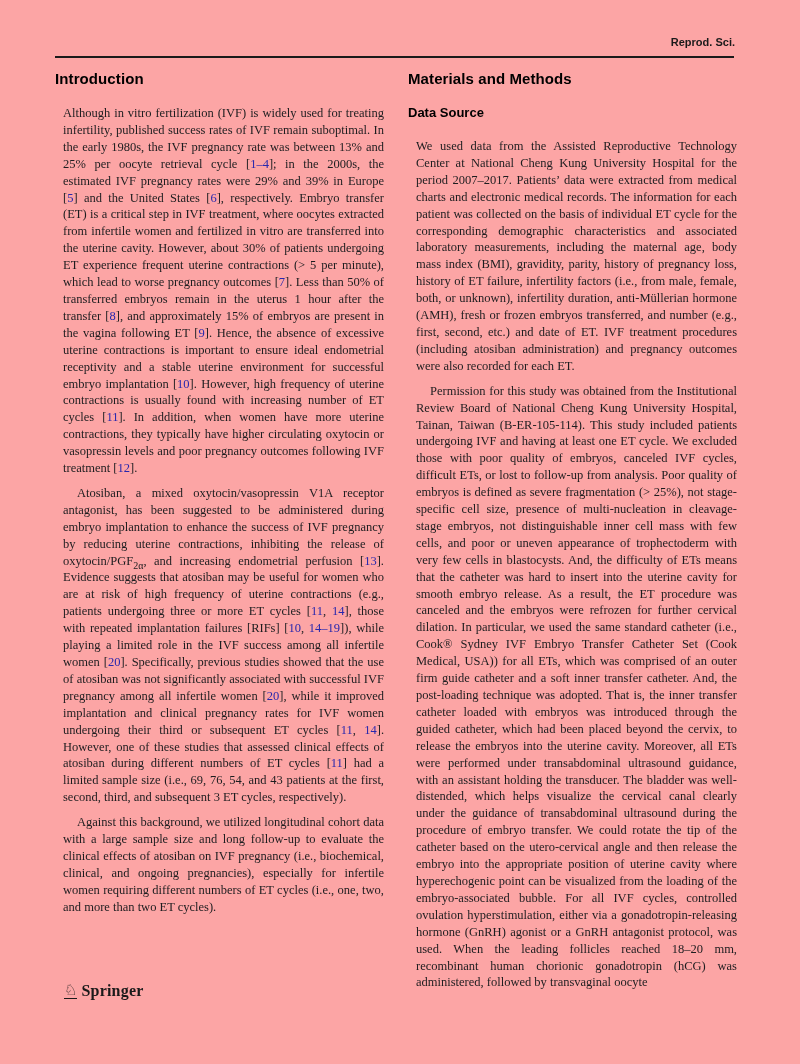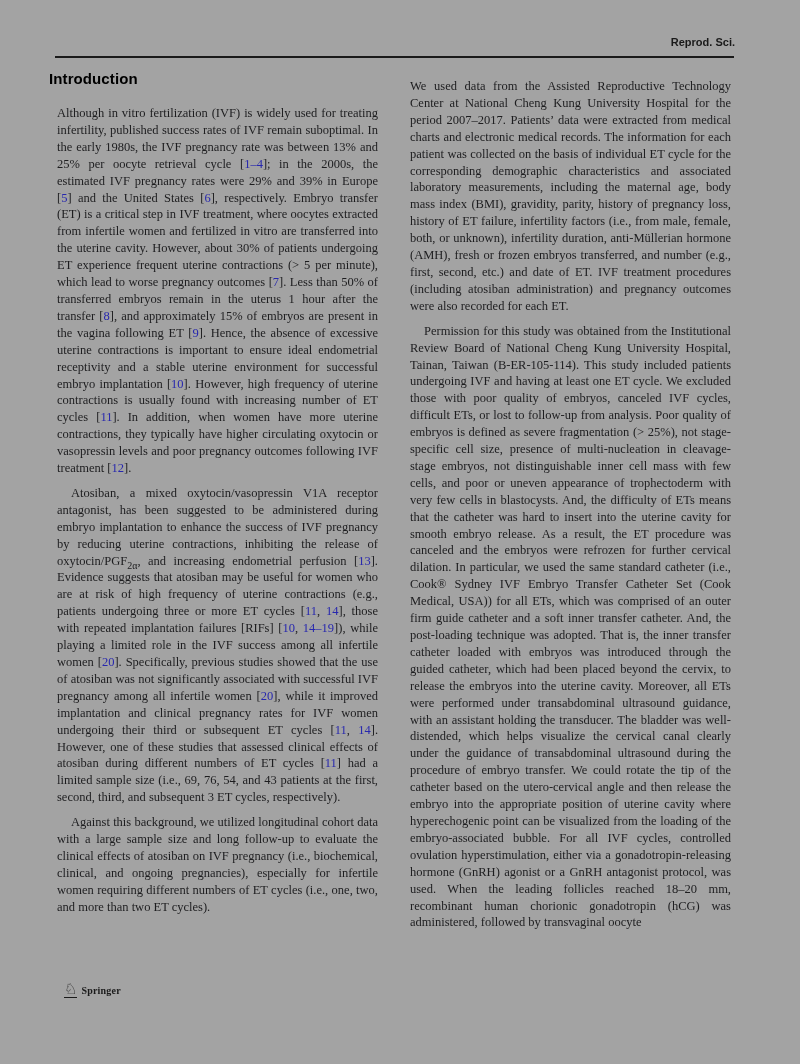--- a/index.html
+++ b/index.html
@@ -1,37 +1,37 @@
 <!DOCTYPE html>
 <html><head>
 <meta charset="utf-8">
 <style>
   html,body{margin:0;padding:0;background:#e8e8e8;}
   .page{
     position:relative;
     width:800px;height:1064px;
     margin:0 auto;
-    background:#a3a3a3;
+    background:#fca5a5;
     font-family:"Liberation Serif", serif;
     color:#1d1d1f;
     overflow:hidden;
     box-shadow:1px 0 2px rgba(0,0,0,.25);
   }
   .running-head{
     position:absolute;top:36px;left:55px;width:680px;
     text-align:right;
     font-family:"Liberation Sans", sans-serif;
     font-size:11px;font-weight:bold;color:#1a1a1a;
   }
   .head-rule{
     position:absolute;top:56px;left:55px;width:679px;height:2px;
     background:#1a1a1a;
   }
   .columns{
-    position:absolute;top:70px;left:49px;width:690px;
+    position:absolute;top:70px;left:55px;width:690px;
     display:flex;gap:16px;
   }
   .col{width:337px;}
   h1.section{
     font-family:"Liberation Sans", sans-serif;
     font-size:15px;font-weight:bold;color:#000;
     margin:0 0 18px 0;letter-spacing:.1px;
   }
   h2.subsection{
     font-family:"Liberation Sans", sans-serif;
@@ -52,21 +52,21 @@
     display:flex;align-items:center;gap:4px;
     font-family:"Liberation Serif", serif;
   }
   .knight{
     font-family:"DejaVu Sans", sans-serif;
     font-size:15px;line-height:15px;color:#1a1a1a;
     border-bottom:1.5px solid #1a1a1a;
     padding-bottom:0;
   }
   .publisher{
-    font-size:10px;font-weight:600;color:#1a1a1a;letter-spacing:.2px;
+    font-size:16px;font-weight:600;color:#1a1a1a;letter-spacing:.2px;
   }
 </style>
 </head>
 <body>
 
 <div class="page">
 
   <div class="running-head">Reprod. Sci.</div>
 
   <div class="head-rule"></div>
@@ -76,20 +76,22 @@
     <div class="col">
       <h1 class="section">Introduction</h1>
       <div id="left-paras">
           <p class="para">Although in vitro fertilization (IVF) is widely used for treating infertility, published success rates of IVF remain suboptimal. In the early 1980s, the IVF pregnancy rate was between 13% and 25% per oocyte retrieval cycle [<span class="cite">1–4</span>]; in the 2000s, the estimated IVF pregnancy rates were 29% and 39% in Europe [<span class="cite">5</span>] and the United States [<span class="cite">6</span>], respectively. Embryo transfer (ET) is a critical step in IVF treatment, where oocytes extracted from infertile women and fertilized in vitro are transferred into the uterine cavity. However, about 30% of patients undergoing ET experience frequent uterine contractions (&gt; 5 per minute), which lead to worse pregnancy outcomes [<span class="cite">7</span>]. Less than 50% of transferred embryos remain in the uterus 1 hour after the transfer [<span class="cite">8</span>], and approximately 15% of embryos are present in the vagina following ET [<span class="cite">9</span>]. Hence, the absence of excessive uterine contractions is important to ensure ideal endometrial receptivity and a stable uterine environment for successful embryo implantation [<span class="cite">10</span>]. However, high frequency of uterine contractions is usually found with increasing number of ET cycles [<span class="cite">11</span>]. In addition, when women have more uterine contractions, they typically have higher circulating oxytocin or vasopressin levels and poor pregnancy outcomes following IVF treatment [<span class="cite">12</span>].</p>
           <p class="para indent">Atosiban, a mixed oxytocin/vasopressin V1A receptor antagonist, has been suggested to be administered during embryo implantation to enhance the success of IVF pregnancy by reducing uterine contractions, inhibiting the release of oxytocin/PGF<sub>2α</sub>, and increasing endometrial perfusion [<span class="cite">13</span>]. Evidence suggests that atosiban may be useful for women who are at risk of high frequency of uterine contractions (e.g., patients undergoing three or more ET cycles [<span class="cite">11</span>, <span class="cite">14</span>], those with repeated implantation failures [RIFs] [<span class="cite">10</span>, <span class="cite">14–19</span>]), while playing a limited role in the IVF success among all infertile women [<span class="cite">20</span>]. Specifically, previous studies showed that the use of atosiban was not significantly associated with successful IVF pregnancy among all infertile women [<span class="cite">20</span>], while it improved implantation and clinical pregnancy rates for IVF women undergoing their third or subsequent ET cycles [<span class="cite">11</span>, <span class="cite">14</span>]. However, one of these studies that assessed clinical effects of atosiban during different numbers of ET cycles [<span class="cite">11</span>] had a limited sample size (i.e., 69, 76, 54, and 43 patients at the first, second, third, and subsequent 3 ET cycles, respectively).</p>
           <p class="para indent">Against this background, we utilized longitudinal cohort data with a large sample size and long follow-up to evaluate the clinical effects of atosiban on IVF pregnancy (i.e., biochemical, clinical, and ongoing pregnancies), especially for infertile women requiring different numbers of ET cycles (i.e., one, two, and more than two ET cycles).</p>
         </div>
     </div>
 
     <div class="col">
+      <h1 class="section">Materials and Methods</h1>
+      <h2 class="subsection">Data Source</h2>
       <div id="right-paras">
           <p class="para">We used data from the Assisted Reproductive Technology Center at National Cheng Kung University Hospital for the period 2007–2017. Patients’ data were extracted from medical charts and electronic medical records. The information for each patient was collected on the basis of individual ET cycle for the corresponding demographic characteristics and associated laboratory measurements, including the maternal age, body mass index (BMI), gravidity, parity, history of pregnancy loss, history of ET failure, infertility factors (i.e., from male, female, both, or unknown), infertility duration, anti-Müllerian hormone (AMH), fresh or frozen embryos transferred, and number (e.g., first, second, etc.) and date of ET. IVF treatment procedures (including atosiban administration) and pregnancy outcomes were also recorded for each ET.</p>
           <p class="para indent">Permission for this study was obtained from the Institutional Review Board of National Cheng Kung University Hospital, Tainan, Taiwan (B-ER-105-114). This study included patients undergoing IVF and having at least one ET cycle. We excluded those with poor quality of embryos, canceled IVF cycles, difficult ETs, or lost to follow-up from analysis. Poor quality of embryos is defined as severe fragmentation (&gt; 25%), not stage-specific cell size, presence of multi-nucleation in cleavage-stage embryos, not distinguishable inner cell mass with few cells, and poor or uneven appearance of trophectoderm with very few cells in blastocysts. And, the difficulty of ETs means that the catheter was hard to insert into the uterine cavity for smooth embryo release. As a result, the ET procedure was canceled and the embryos were refrozen for further cervical dilation. In particular, we used the same standard catheter (i.e., Cook® Sydney IVF Embryo Transfer Catheter Set (Cook Medical, USA)) for all ETs, which was comprised of an outer firm guide catheter and a soft inner transfer catheter. And, the post-loading technique was adopted. That is, the inner transfer catheter loaded with embryos was introduced through the guided catheter, which had been placed beyond the cervix, to release the embryos into the uterine cavity. Moreover, all ETs were performed under transabdominal ultrasound guidance, with an assistant holding the transducer. The bladder was well-distended, which helps visualize the cervical canal clearly under the guidance of transabdominal ultrasound during the procedure of embryo transfer. We could rotate the tip of the catheter based on the utero-cervical angle and then release the embryo into the appropriate position of uterine cavity where hyperechogenic point can be visualized from the loading of the embryo-associated bubble. For all IVF cycles, controlled ovulation hyperstimulation, either via a gonadotropin-releasing hormone (GnRH) agonist or a GnRH antagonist protocol, was used. When the leading follicles reached 18–20 mm, recombinant human chorionic gonadotropin (hCG) was administered, followed by transvaginal oocyte</p>
         </div>
     </div>
 
   </div>
 
   <div class="footer-logo">
     <span class="knight">♘</span>

